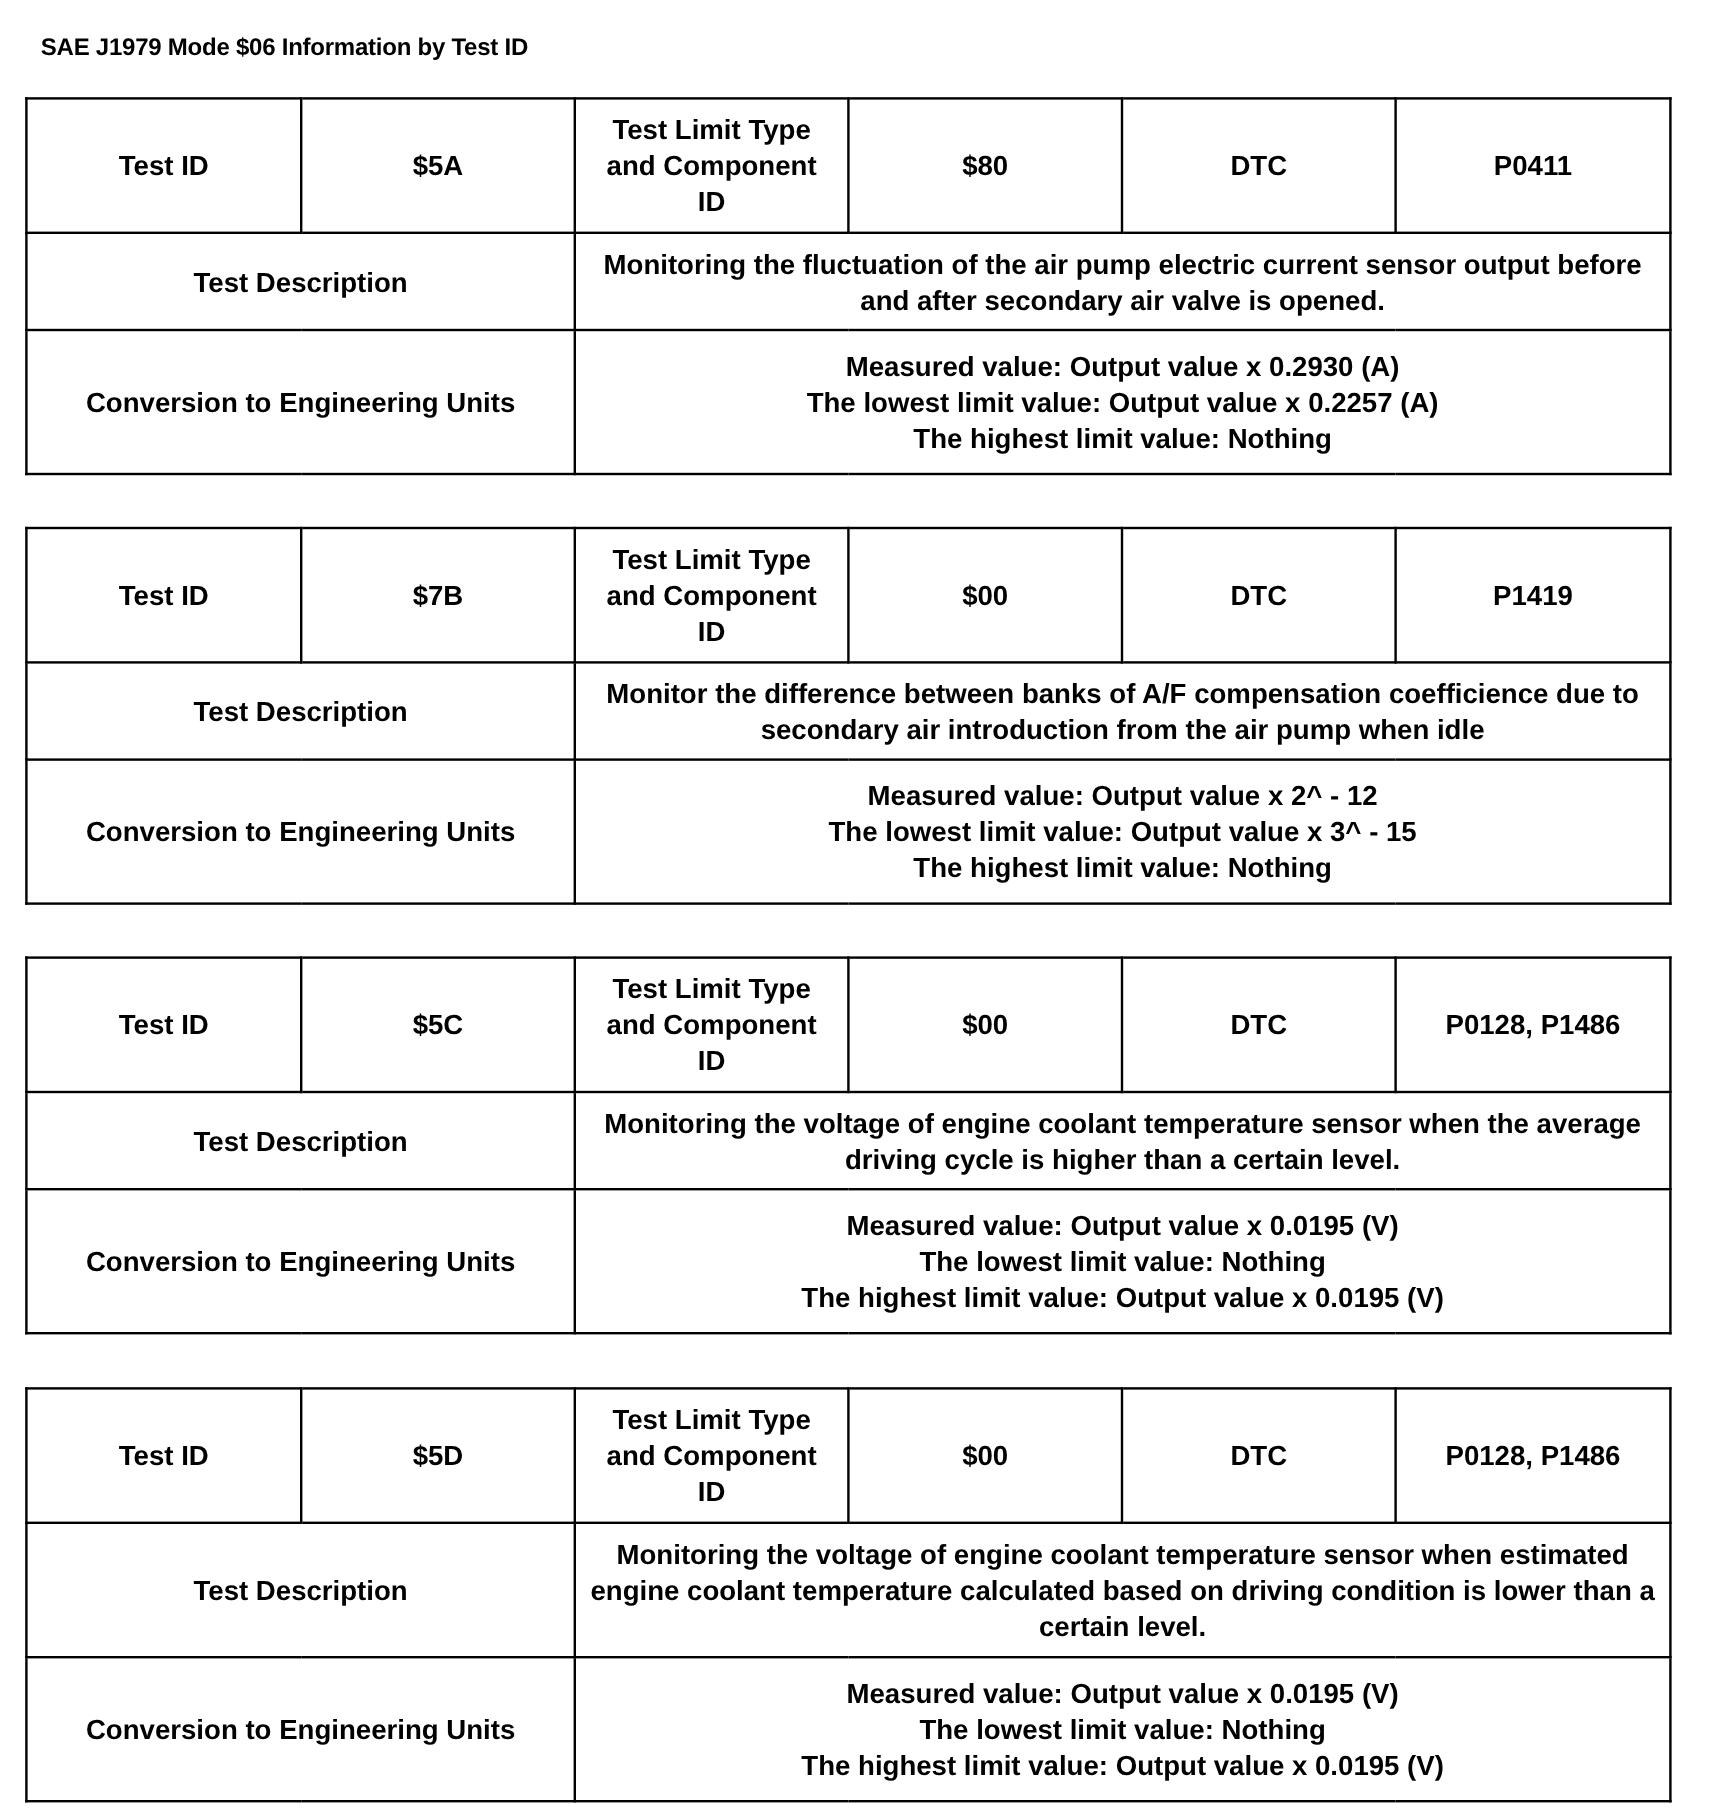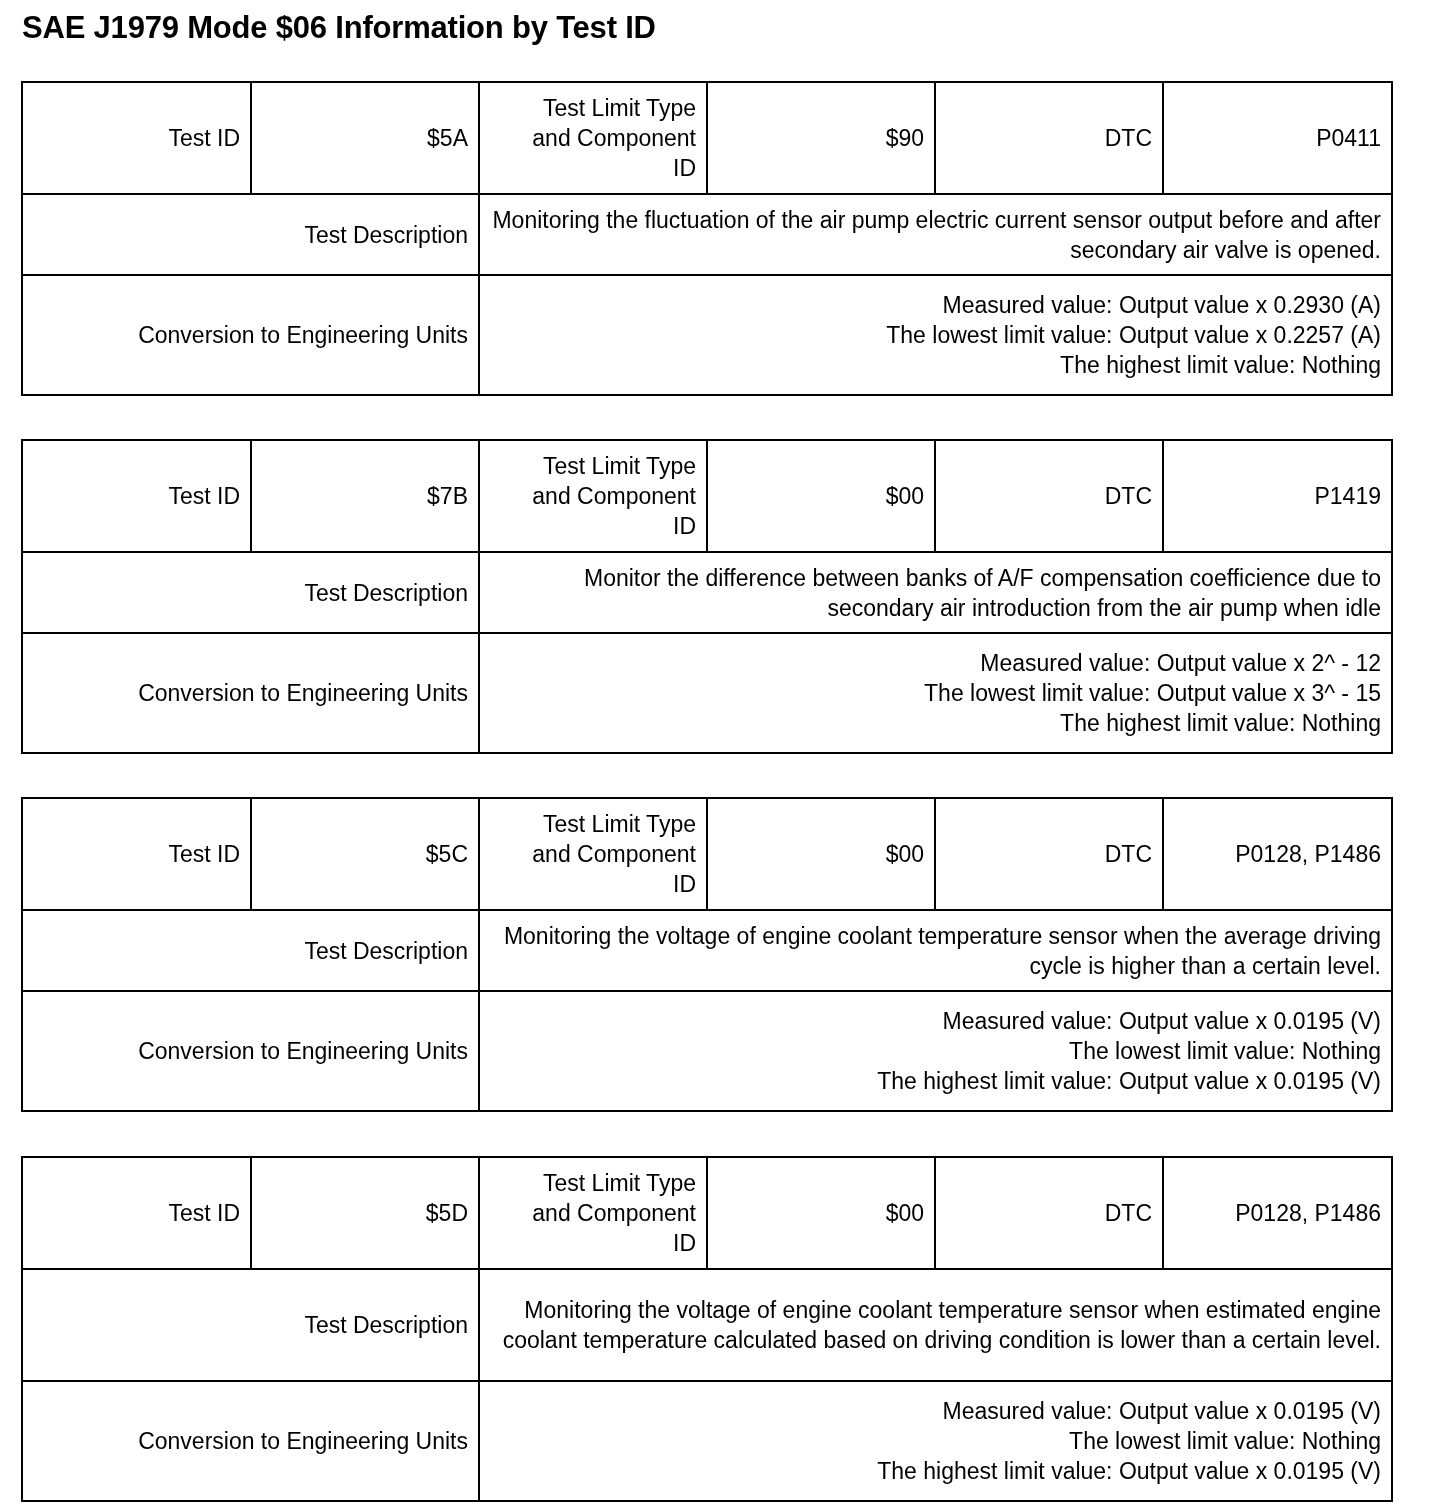--- a/index.html
+++ b/index.html
@@ -12,41 +12,42 @@
       width: 1440px;
       height: 1510px;
       position: relative;
       font-family: "Liberation Sans", "DejaVu Sans", sans-serif;
       overflow: hidden;
     }
     .page-title {
       position: absolute;
       left: 22px;
       top: 8px;
-      margin: 0;
-      font-size: 31px;
+      margin: 12px;
+      font-size: 20px;
       font-weight: bold;
       letter-spacing: -0.2px;
       line-height: 40px;
     }
     .test-table {
       position: absolute;
       left: 21px;
       width: 1370px;
       border-collapse: collapse;
       table-layout: fixed;
       font-size: 23px;
       line-height: 30px;
     }
     .test-table td {
       border: 2px solid #000000;
       padding: 0 10px;
       vertical-align: middle;
-      text-align: right;
+      text-align: center;
       box-sizing: border-box;
+      font-weight: bold;
     }
     .test-table tr.row-head td { height: 112px; }
     .test-table tr.row-desc td { height: 81px; }
     .test-table tr.row-desc.tall td { height: 112px; }
     .test-table tr.row-conv td { height: 120px; }
     .limit-label { white-space: pre-line; }
     .conv-line { display: block; }
   </style>
 </head>
 <body>
@@ -62,21 +63,21 @@
       <col style="width:228px">
       <col style="width:229px">
     </colgroup>
   <tbody>
       <tr class="row-head">
     <td>Test ID</td>
     <td>$5A</td>
     <td class="limit-label">Test Limit Type
  and Component
  ID</td>
-    <td>$90</td>
+    <td>$80</td>
     <td>DTC</td>
     <td>P0411</td>
   </tr>
   <tr class="row-desc">
     <td colspan="2">Test Description</td>
     <td colspan="4">Monitoring the fluctuation of the air pump electric current sensor output before and after secondary air valve is opened.</td>
   </tr>
   <tr class="row-conv">
     <td colspan="2">Conversion to Engineering Units</td>
     <td colspan="4">

